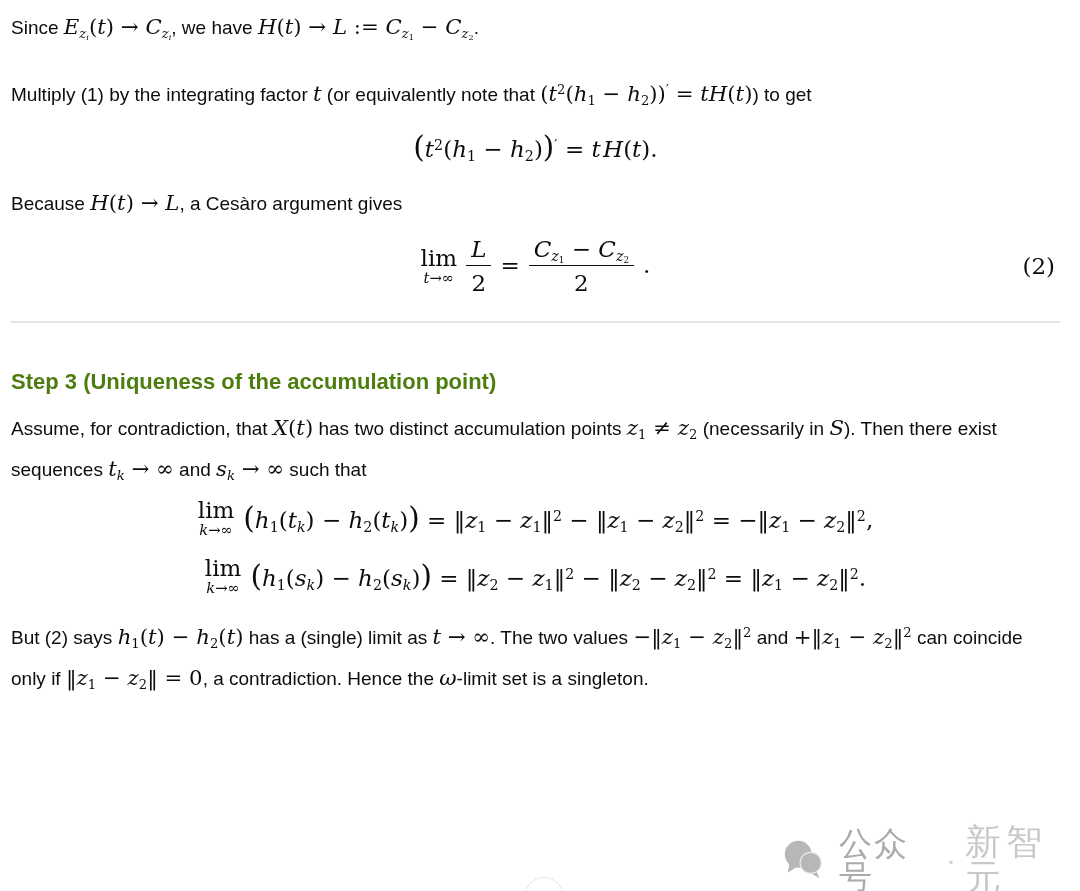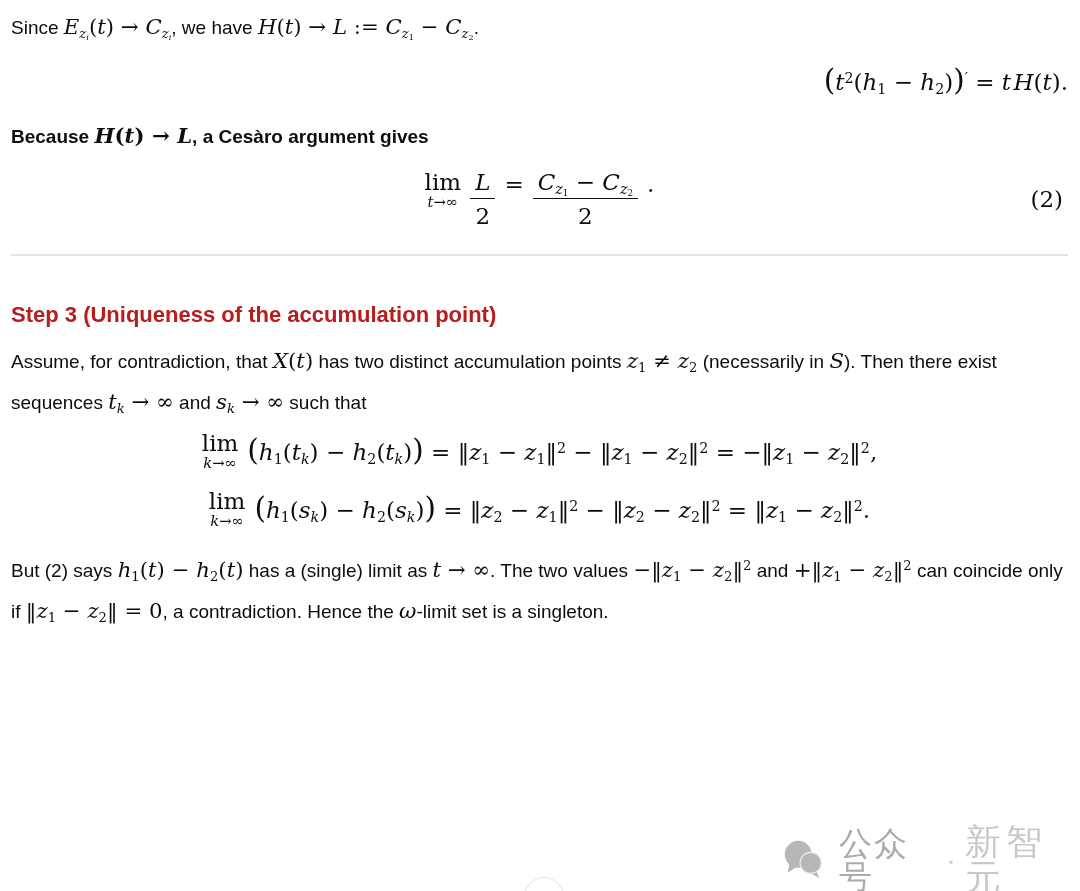--- a/index.html
+++ b/index.html
@@ -3,21 +3,21 @@
 <meta charset="utf-8">
 <style>
   html, body { margin: 0; padding: 0; }
   body {
     width: 1080px; height: 891px;
     overflow: hidden; position: relative;
     background: #ffffff;
     font-family: "Liberation Sans", "DejaVu Sans", sans-serif;
     color: #0d0d0d;
   }
-  .content { padding: 8px 12px 0 11px; }
+  .content { padding: 8px 20px 0 11px; }
 
   p {
     margin: 0;
     font-size: 19px;
     line-height: 38px;
     color: #0d0d0d;
   }
   .two-line { line-height: 40px; }
 
   
@@ -25,26 +25,26 @@
     font-family: "DejaVu Serif", "Liberation Serif", serif;
     font-style: normal;
     font-size: 1.12em;
     white-space: nowrap;
   }
   .m i { font-style: italic; }
   .m sub { font-size: 0.62em; vertical-align: -0.28em; line-height: 0; }
   .m sup { font-size: 0.62em; vertical-align: 0.52em; line-height: 0; }
   .bp { font-size: 1.28em; }
 
-  .eq-block { text-align: right; }
+  .eq-block { text-align: center; }
   .disp { font-size: 23px; }
 
   .eq-row { position: relative; }
   .eq-center {
-    display: flex; justify-content: center; align-items: flex-start;
+    display: flex; justify-content: center; align-items: center;
     gap: 9px; line-height: 1.3;
   }
   .lim {
     display: inline-block; text-align: center;
     font-family: "DejaVu Serif", "Liberation Serif", serif;
     font-size: 23px;
   }
   .lim-word { display: block; line-height: 1.05; }
   .lim-sub { display: block; font-size: 0.64em; line-height: 1.05; }
   .frac { display: inline-block; text-align: center; vertical-align: middle; }
@@ -53,26 +53,26 @@
   .eq-tag {
     position: absolute; right: 5px; top: 50%; transform: translateY(-50%);
     font-size: 23px;
   }
 
   .divider { border: none; height: 2px; background: #e4e4e4; margin: 26px 0 0 0; }
 
   h2 {
     margin: 44px 0 0 0;
     font-size: 22px; font-weight: 700; line-height: 30px;
-    color: #b91c1c;
+    color: #4d7c0f;
   }
 
   
   .sp28 { margin-top: 28px; }
-  .sp20 { margin-top: 20px; font-weight: bold; }
+  .sp20 { margin-top: 20px; }
   .sp18 { margin-top: 18px; }
   .sp16 { margin-top: 16px; }
   .sp14 { margin-top: 14px; }
   .sp26 { margin-top: 11px; }
   .sp22 { margin-top: 22px; }
   .sp8  { margin-top: 8px; }
 
   
   .watermark {
     position: absolute; left: 780px; top: 824px;
@@ -100,20 +100,21 @@
     color: #5d5d5d; font-size: 18px;
   }
 </style>
 </head>
 <body>
 
 <div class="content">
 
   <p>Since <span class="m"><i>E</i><sub><i>z</i><sub><i>i</i></sub></sub>(<i>t</i>) → <i>C</i><sub><i>z</i><sub><i>i</i></sub></sub></span>, we have <span class="m"><i>H</i>(<i>t</i>) → <i>L</i> := <i>C</i><sub><i>z</i><sub>1</sub></sub> − <i>C</i><sub><i>z</i><sub>2</sub></sub></span>.</p>
 
+  <p class="sp28">Multiply (1) by the integrating factor <span class="m"><i>t</i></span> (or equivalently note that <span class="m">(<i>t</i><sup>2</sup>(<i>h</i><sub>1</sub> − <i>h</i><sub>2</sub>))<sup>′</sup> = <i>tH</i>(<i>t</i>)</span>) to get</p>
 
   <div class="eq-block sp16">
     <span class="m disp"><span class="bp">(</span><i>t</i><sup>2</sup>(<i>h</i><sub>1</sub> − <i>h</i><sub>2</sub>)<span class="bp">)</span><sup>′</sup> = <i>t</i> <i>H</i>(<i>t</i>).</span>
   </div>
 
   <p class="sp20">Because <span class="m"><i>H</i>(<i>t</i>) → <i>L</i></span>, a Cesàro argument gives</p>
 
   <div class="eq-row sp14">
     <div class="eq-center">
       <span class="lim">

